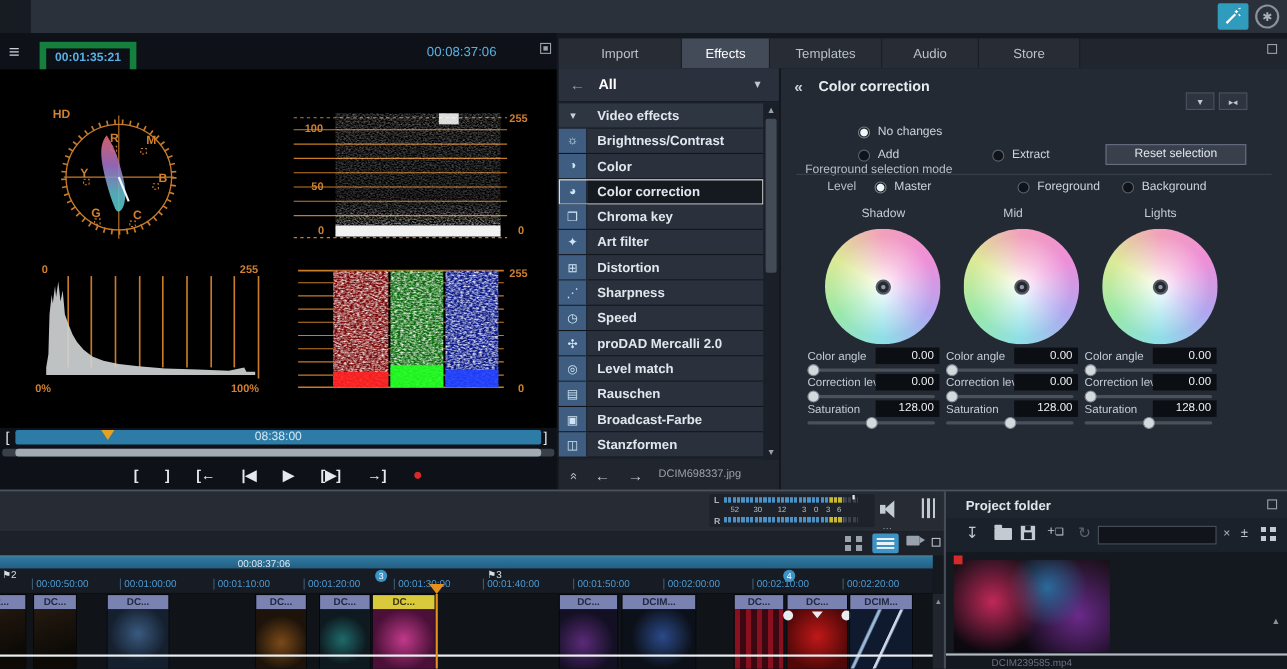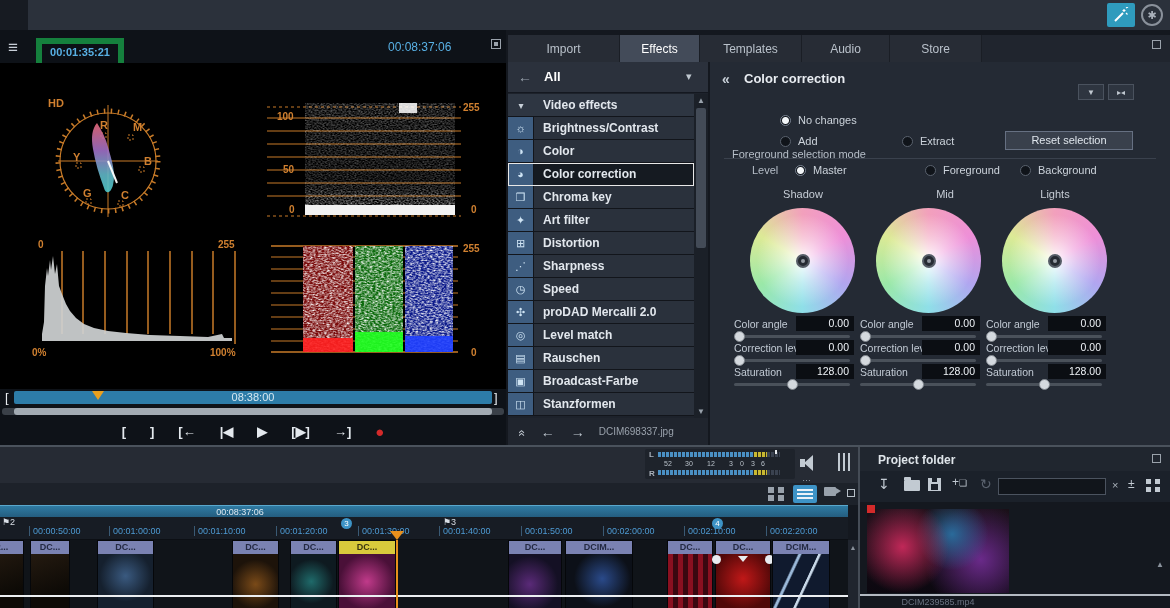--- a/index.html
+++ b/index.html
@@ -544,21 +544,21 @@
           </div>
         </div>
         <div class="prow">
           <span class="plabel">Saturation</span>
           <span class="pval">128.00</span>
           <div class="ptrack">
             <div class="pknob" style="left: calc(50% - 5px);"></div>
           </div>
         </div>
       </div>
-      <div class="abs col-head" style="left: 180px;">Mid</div>
+      <div class="abs col-head" style="left: 156px;">Mid</div>
       <div class="abs wheel" style="left: 166px;">
         <div class="wheel-knob">
           <i></i>
         </div>
       </div>
       <div class="abs param-col" style="left: 148px;">
         <div class="prow">
           <span class="plabel">Color angle</span>
           <span class="pval">0.00</span>
           <div class="ptrack">

